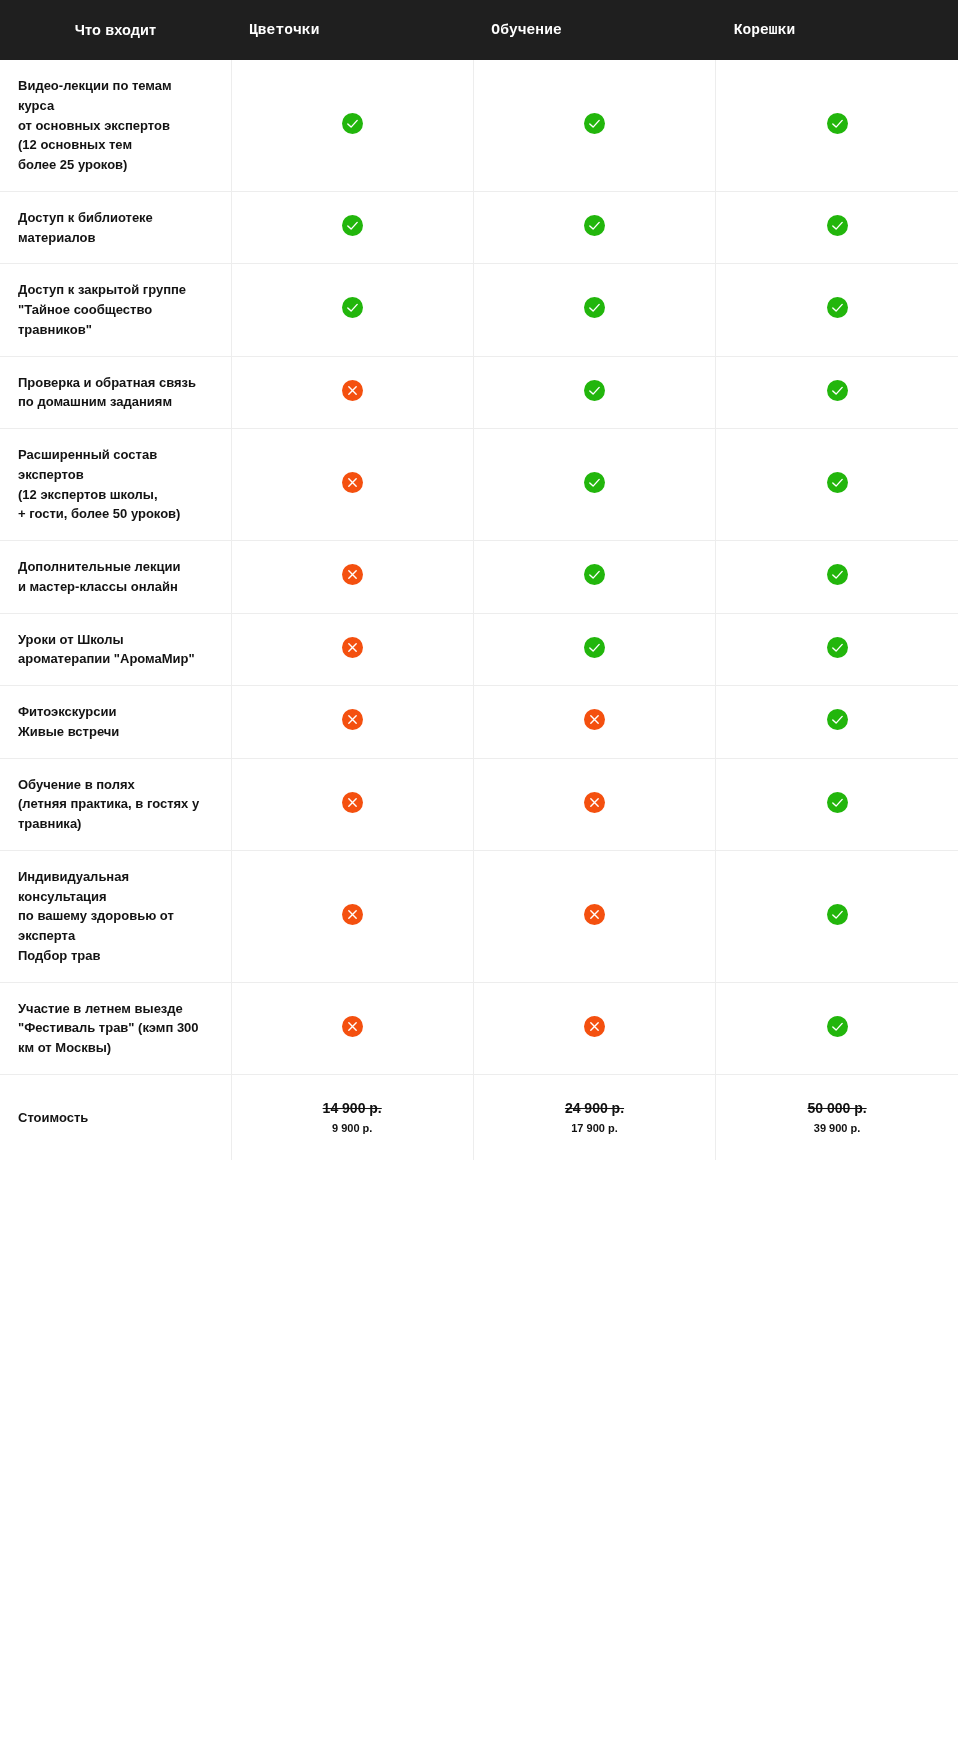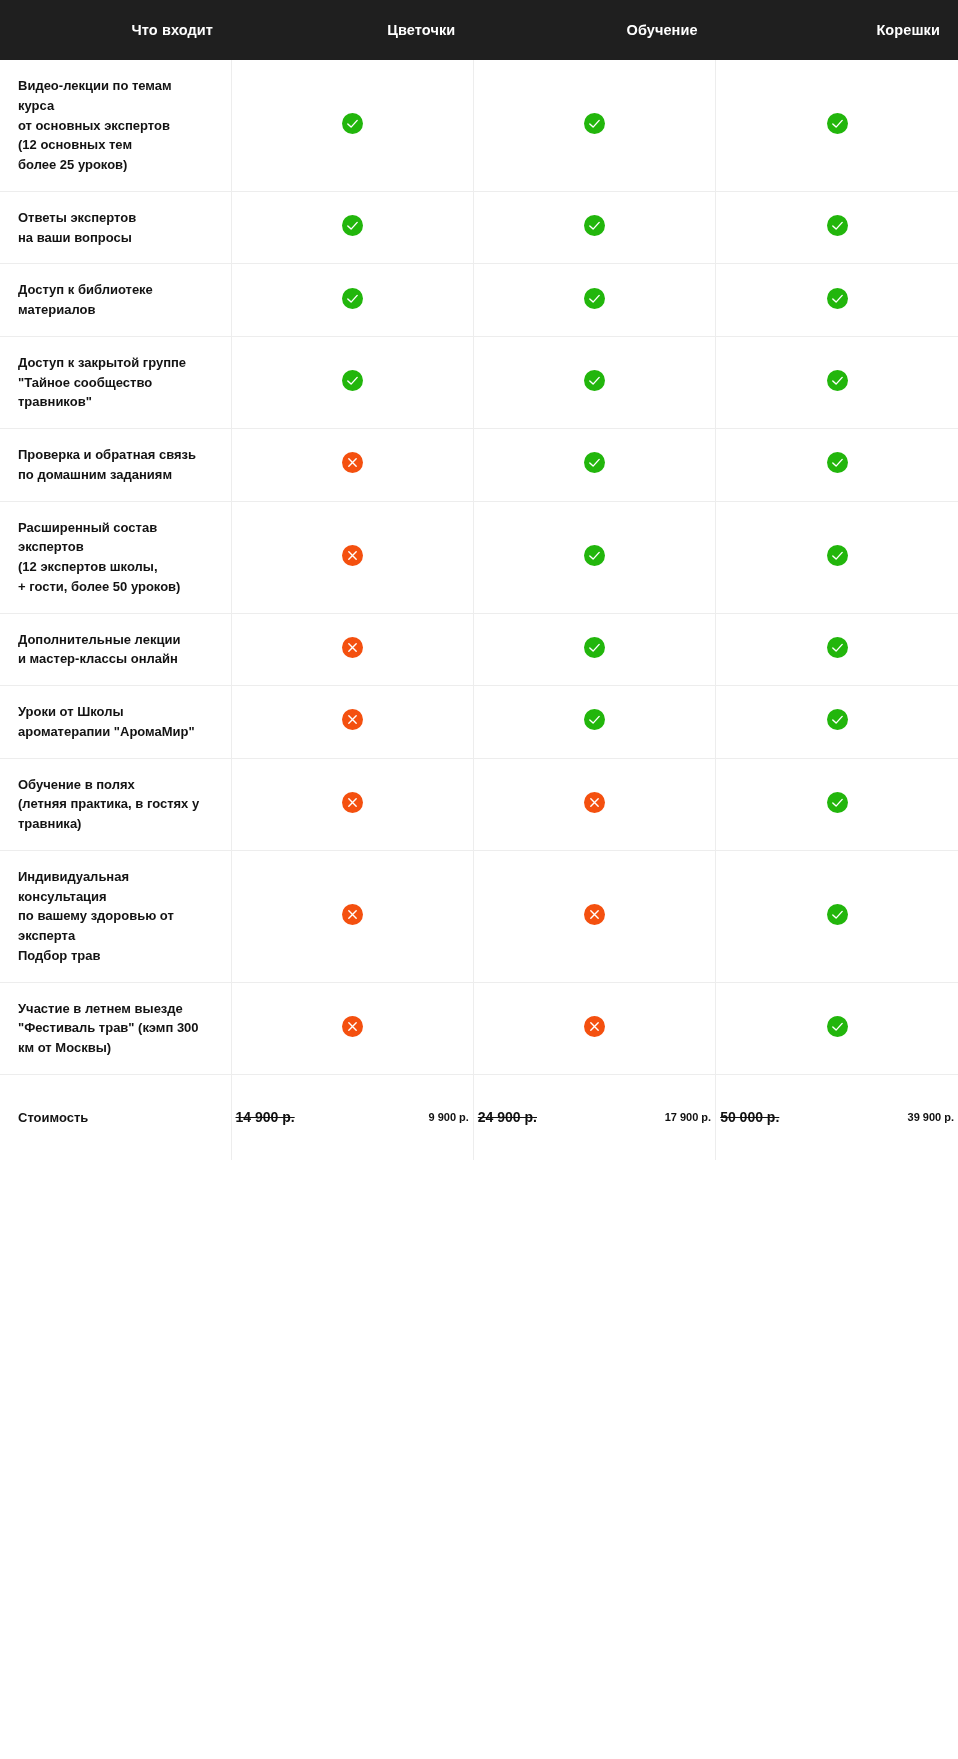--- a/index.html
+++ b/index.html
@@ -23,22 +23,22 @@
   thead th {
     height:60px;
     padding:0 18px;
     color:#ffffff;
     font-size:14.5px;
     font-weight:700;
     letter-spacing:.1px;
     vertical-align:middle;
     white-space:nowrap;
   }
-  th.th-feature { text-align:right; }
-  th.th-plan    { text-align:right; }
+  th.th-feature { text-align:center; }
+  th.th-plan    { text-align:left;font-family:Liberation Mono, monospace; }
 
   
   tbody tr { border-bottom:1px solid #ededed; }
   tbody tr:last-child { border-bottom:none; }
 
   td.cell-feature {
     padding:16px 18px;
     font-size:13px;
     font-weight:700;
     line-height:1.52;
@@ -66,23 +66,23 @@
     line-height:0;
   }
   .mark svg { display:block; width:21px; height:21px; }
   .mark.yes { background:#22b60c; }
   .mark.no  { background:#f4500f; }
 
   
   tr.price-row td.cell-feature { vertical-align:middle; }
   .price-wrap {
     display:flex;
-    flex-direction:row;
+    flex-direction:column;
     align-items:center;
-    justify-content:space-between;
+    justify-content:flex-start;
     line-height:1.55;
   }
   .price-old {
     font-size:14px;
     font-weight:700;
     color:#111111;
     text-decoration:line-through;
     text-decoration-thickness:1.4px;
     white-space:nowrap;
   }
@@ -123,33 +123,20 @@
               <path d="M5.8 10.9 L9.1 14.1 L15.2 7.4" fill="none" stroke="#ffffff" stroke-width="1.4" stroke-linecap="round" stroke-linejoin="round"></path>
             </svg></span></td>
         <td class="cell-mark"><span class="mark yes"><svg viewBox="0 0 21 21" xmlns="http://www.w3.org/2000/svg">
               <path d="M5.8 10.9 L9.1 14.1 L15.2 7.4" fill="none" stroke="#ffffff" stroke-width="1.4" stroke-linecap="round" stroke-linejoin="round"></path>
             </svg></span></td>
         <td class="cell-mark"><span class="mark yes"><svg viewBox="0 0 21 21" xmlns="http://www.w3.org/2000/svg">
               <path d="M5.8 10.9 L9.1 14.1 L15.2 7.4" fill="none" stroke="#ffffff" stroke-width="1.4" stroke-linecap="round" stroke-linejoin="round"></path>
             </svg></span></td>
       </tr>
       <tr>
-        <td class="cell-feature">Ответы экспертов
-на ваши вопросы</td>
-        <td class="cell-mark"><span class="mark yes"><svg viewBox="0 0 21 21" xmlns="http://www.w3.org/2000/svg">
-              <path d="M5.8 10.9 L9.1 14.1 L15.2 7.4" fill="none" stroke="#ffffff" stroke-width="1.4" stroke-linecap="round" stroke-linejoin="round"></path>
-            </svg></span></td>
-        <td class="cell-mark"><span class="mark yes"><svg viewBox="0 0 21 21" xmlns="http://www.w3.org/2000/svg">
-              <path d="M5.8 10.9 L9.1 14.1 L15.2 7.4" fill="none" stroke="#ffffff" stroke-width="1.4" stroke-linecap="round" stroke-linejoin="round"></path>
-            </svg></span></td>
-        <td class="cell-mark"><span class="mark yes"><svg viewBox="0 0 21 21" xmlns="http://www.w3.org/2000/svg">
-              <path d="M5.8 10.9 L9.1 14.1 L15.2 7.4" fill="none" stroke="#ffffff" stroke-width="1.4" stroke-linecap="round" stroke-linejoin="round"></path>
-            </svg></span></td>
-      </tr>
-      <tr>
         <td class="cell-feature">Доступ к библиотеке
 материалов</td>
         <td class="cell-mark"><span class="mark yes"><svg viewBox="0 0 21 21" xmlns="http://www.w3.org/2000/svg">
               <path d="M5.8 10.9 L9.1 14.1 L15.2 7.4" fill="none" stroke="#ffffff" stroke-width="1.4" stroke-linecap="round" stroke-linejoin="round"></path>
             </svg></span></td>
         <td class="cell-mark"><span class="mark yes"><svg viewBox="0 0 21 21" xmlns="http://www.w3.org/2000/svg">
               <path d="M5.8 10.9 L9.1 14.1 L15.2 7.4" fill="none" stroke="#ffffff" stroke-width="1.4" stroke-linecap="round" stroke-linejoin="round"></path>
             </svg></span></td>
         <td class="cell-mark"><span class="mark yes"><svg viewBox="0 0 21 21" xmlns="http://www.w3.org/2000/svg">
               <path d="M5.8 10.9 L9.1 14.1 L15.2 7.4" fill="none" stroke="#ffffff" stroke-width="1.4" stroke-linecap="round" stroke-linejoin="round"></path>
@@ -211,20 +198,33 @@
             </svg></span></td>
       </tr>
       <tr>
         <td class="cell-feature">Уроки от Школы
 ароматерапии "АромаМир"</td>
         <td class="cell-mark"><span class="mark no"><svg viewBox="0 0 21 21" xmlns="http://www.w3.org/2000/svg">
               <path d="M6.8 6.8 L14.2 14.2 M14.2 6.8 L6.8 14.2" fill="none" stroke="#ffffff" stroke-width="1.4" stroke-linecap="round"></path>
             </svg></span></td>
         <td class="cell-mark"><span class="mark yes"><svg viewBox="0 0 21 21" xmlns="http://www.w3.org/2000/svg">
               <path d="M5.8 10.9 L9.1 14.1 L15.2 7.4" fill="none" stroke="#ffffff" stroke-width="1.4" stroke-linecap="round" stroke-linejoin="round"></path>
+            </svg></span></td>
+        <td class="cell-mark"><span class="mark yes"><svg viewBox="0 0 21 21" xmlns="http://www.w3.org/2000/svg">
+              <path d="M5.8 10.9 L9.1 14.1 L15.2 7.4" fill="none" stroke="#ffffff" stroke-width="1.4" stroke-linecap="round" stroke-linejoin="round"></path>
+            </svg></span></td>
+      </tr>
+      <tr>
+        <td class="cell-feature">Фитоэкскурсии
+Живые встречи</td>
+        <td class="cell-mark"><span class="mark no"><svg viewBox="0 0 21 21" xmlns="http://www.w3.org/2000/svg">
+              <path d="M6.8 6.8 L14.2 14.2 M14.2 6.8 L6.8 14.2" fill="none" stroke="#ffffff" stroke-width="1.4" stroke-linecap="round"></path>
+            </svg></span></td>
+        <td class="cell-mark"><span class="mark no"><svg viewBox="0 0 21 21" xmlns="http://www.w3.org/2000/svg">
+              <path d="M6.8 6.8 L14.2 14.2 M14.2 6.8 L6.8 14.2" fill="none" stroke="#ffffff" stroke-width="1.4" stroke-linecap="round"></path>
             </svg></span></td>
         <td class="cell-mark"><span class="mark yes"><svg viewBox="0 0 21 21" xmlns="http://www.w3.org/2000/svg">
               <path d="M5.8 10.9 L9.1 14.1 L15.2 7.4" fill="none" stroke="#ffffff" stroke-width="1.4" stroke-linecap="round" stroke-linejoin="round"></path>
             </svg></span></td>
       </tr>
       <tr>
         <td class="cell-feature">Обучение в полях
 (летняя практика, в гостях у
 травника)</td>
         <td class="cell-mark"><span class="mark no"><svg viewBox="0 0 21 21" xmlns="http://www.w3.org/2000/svg">

